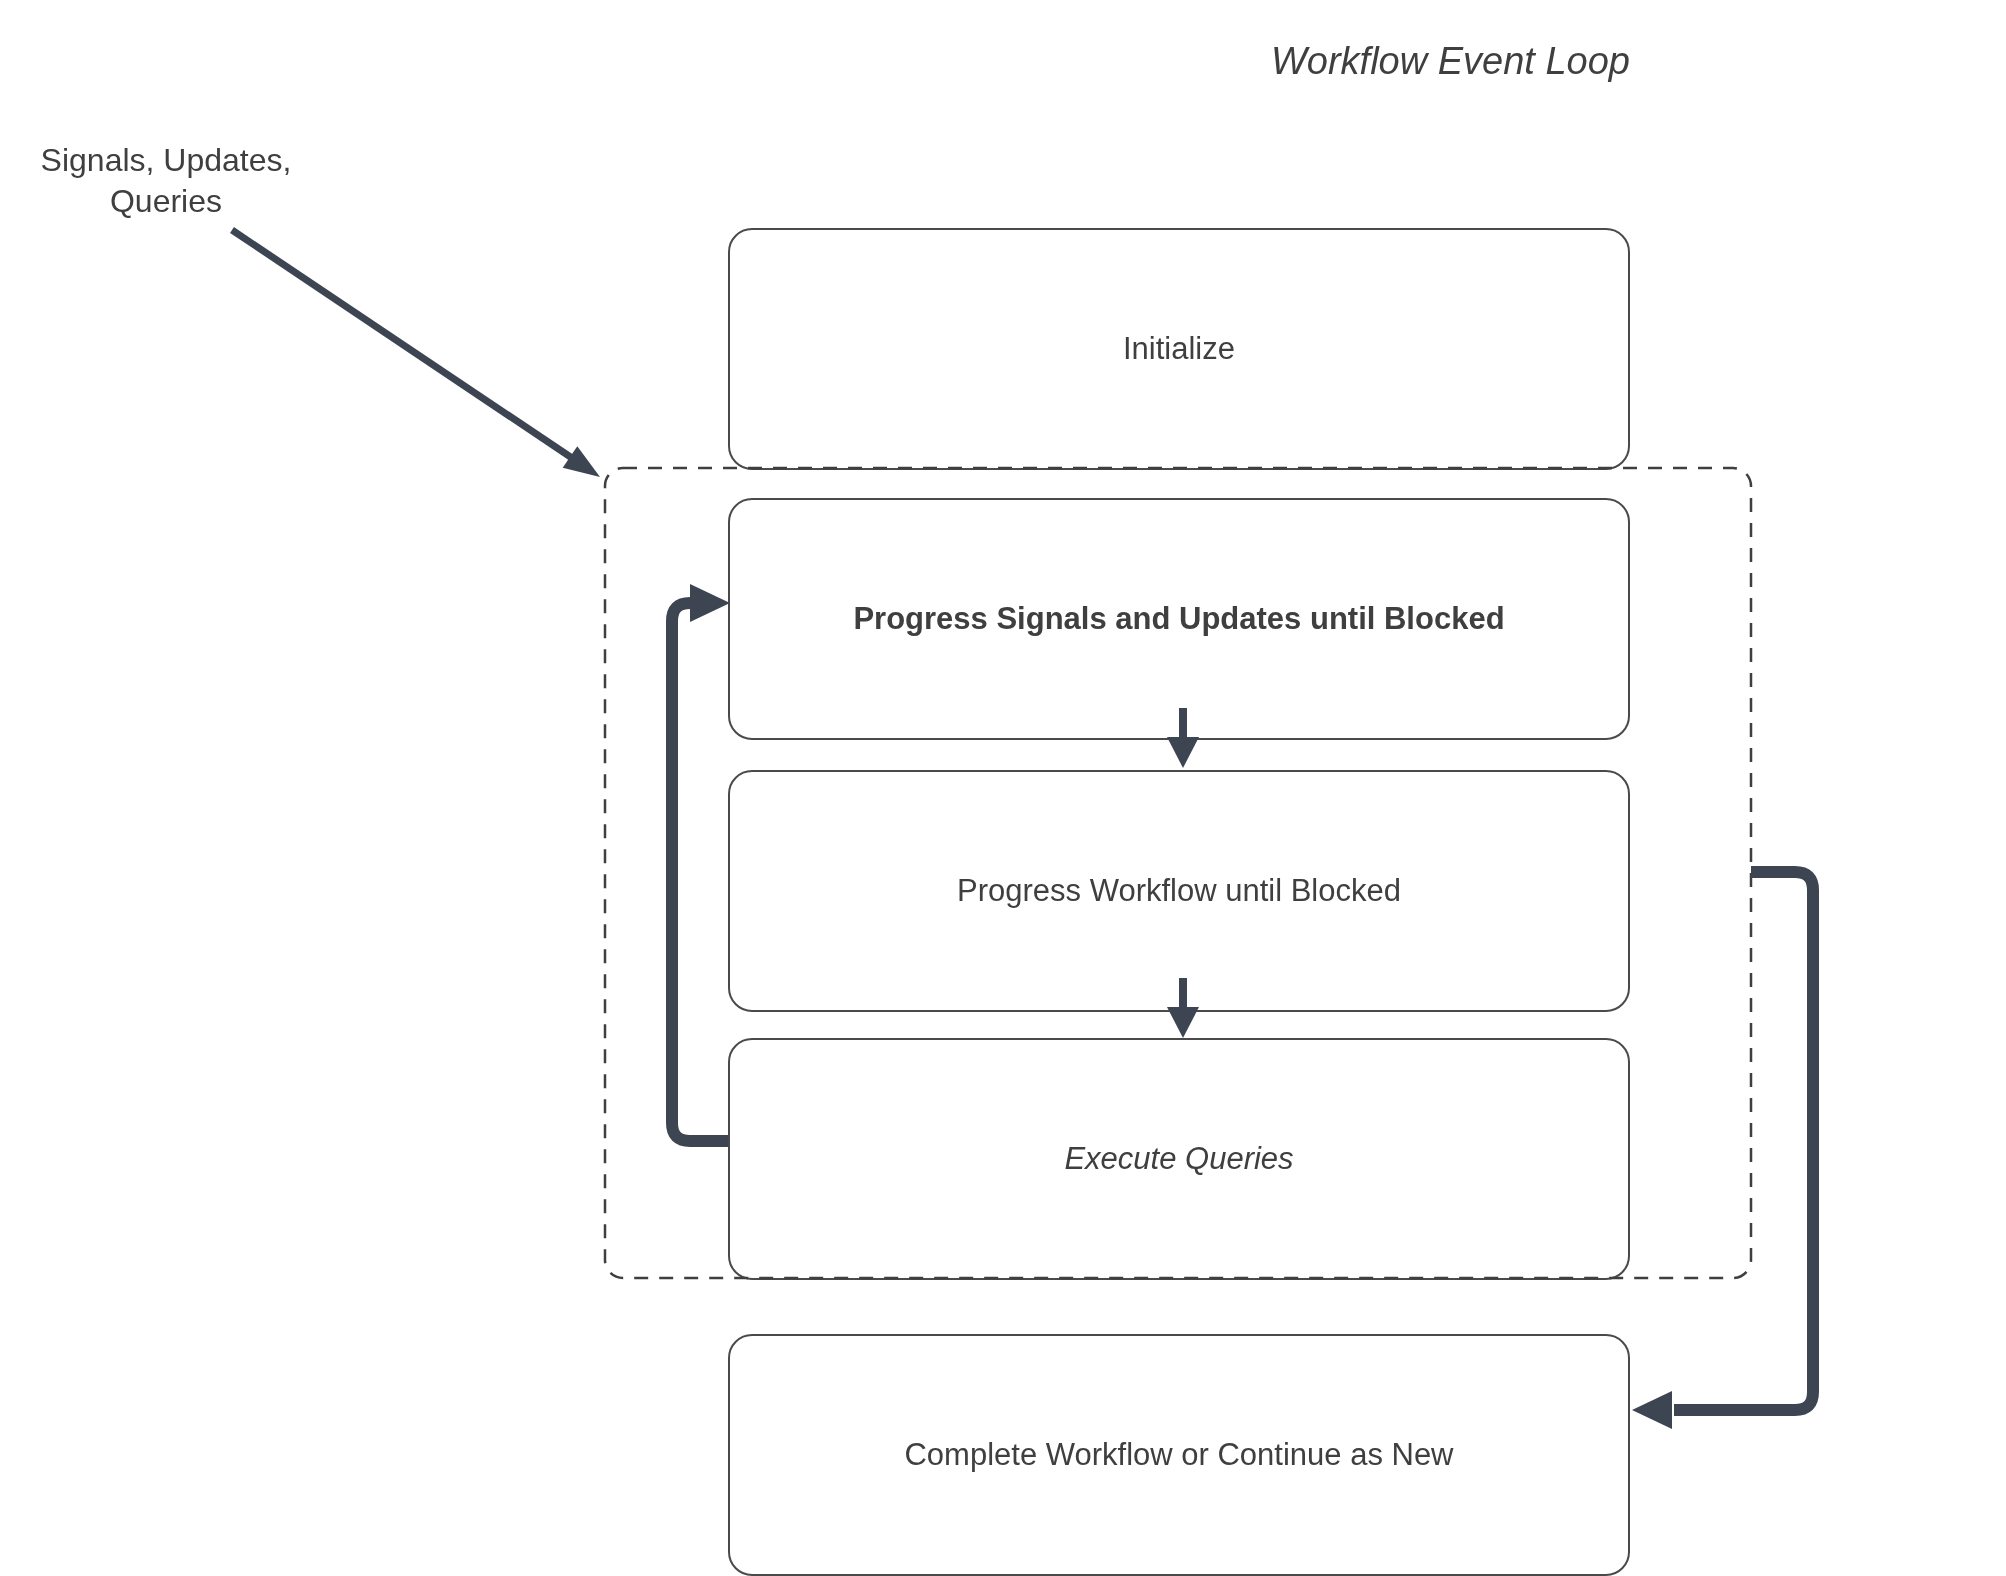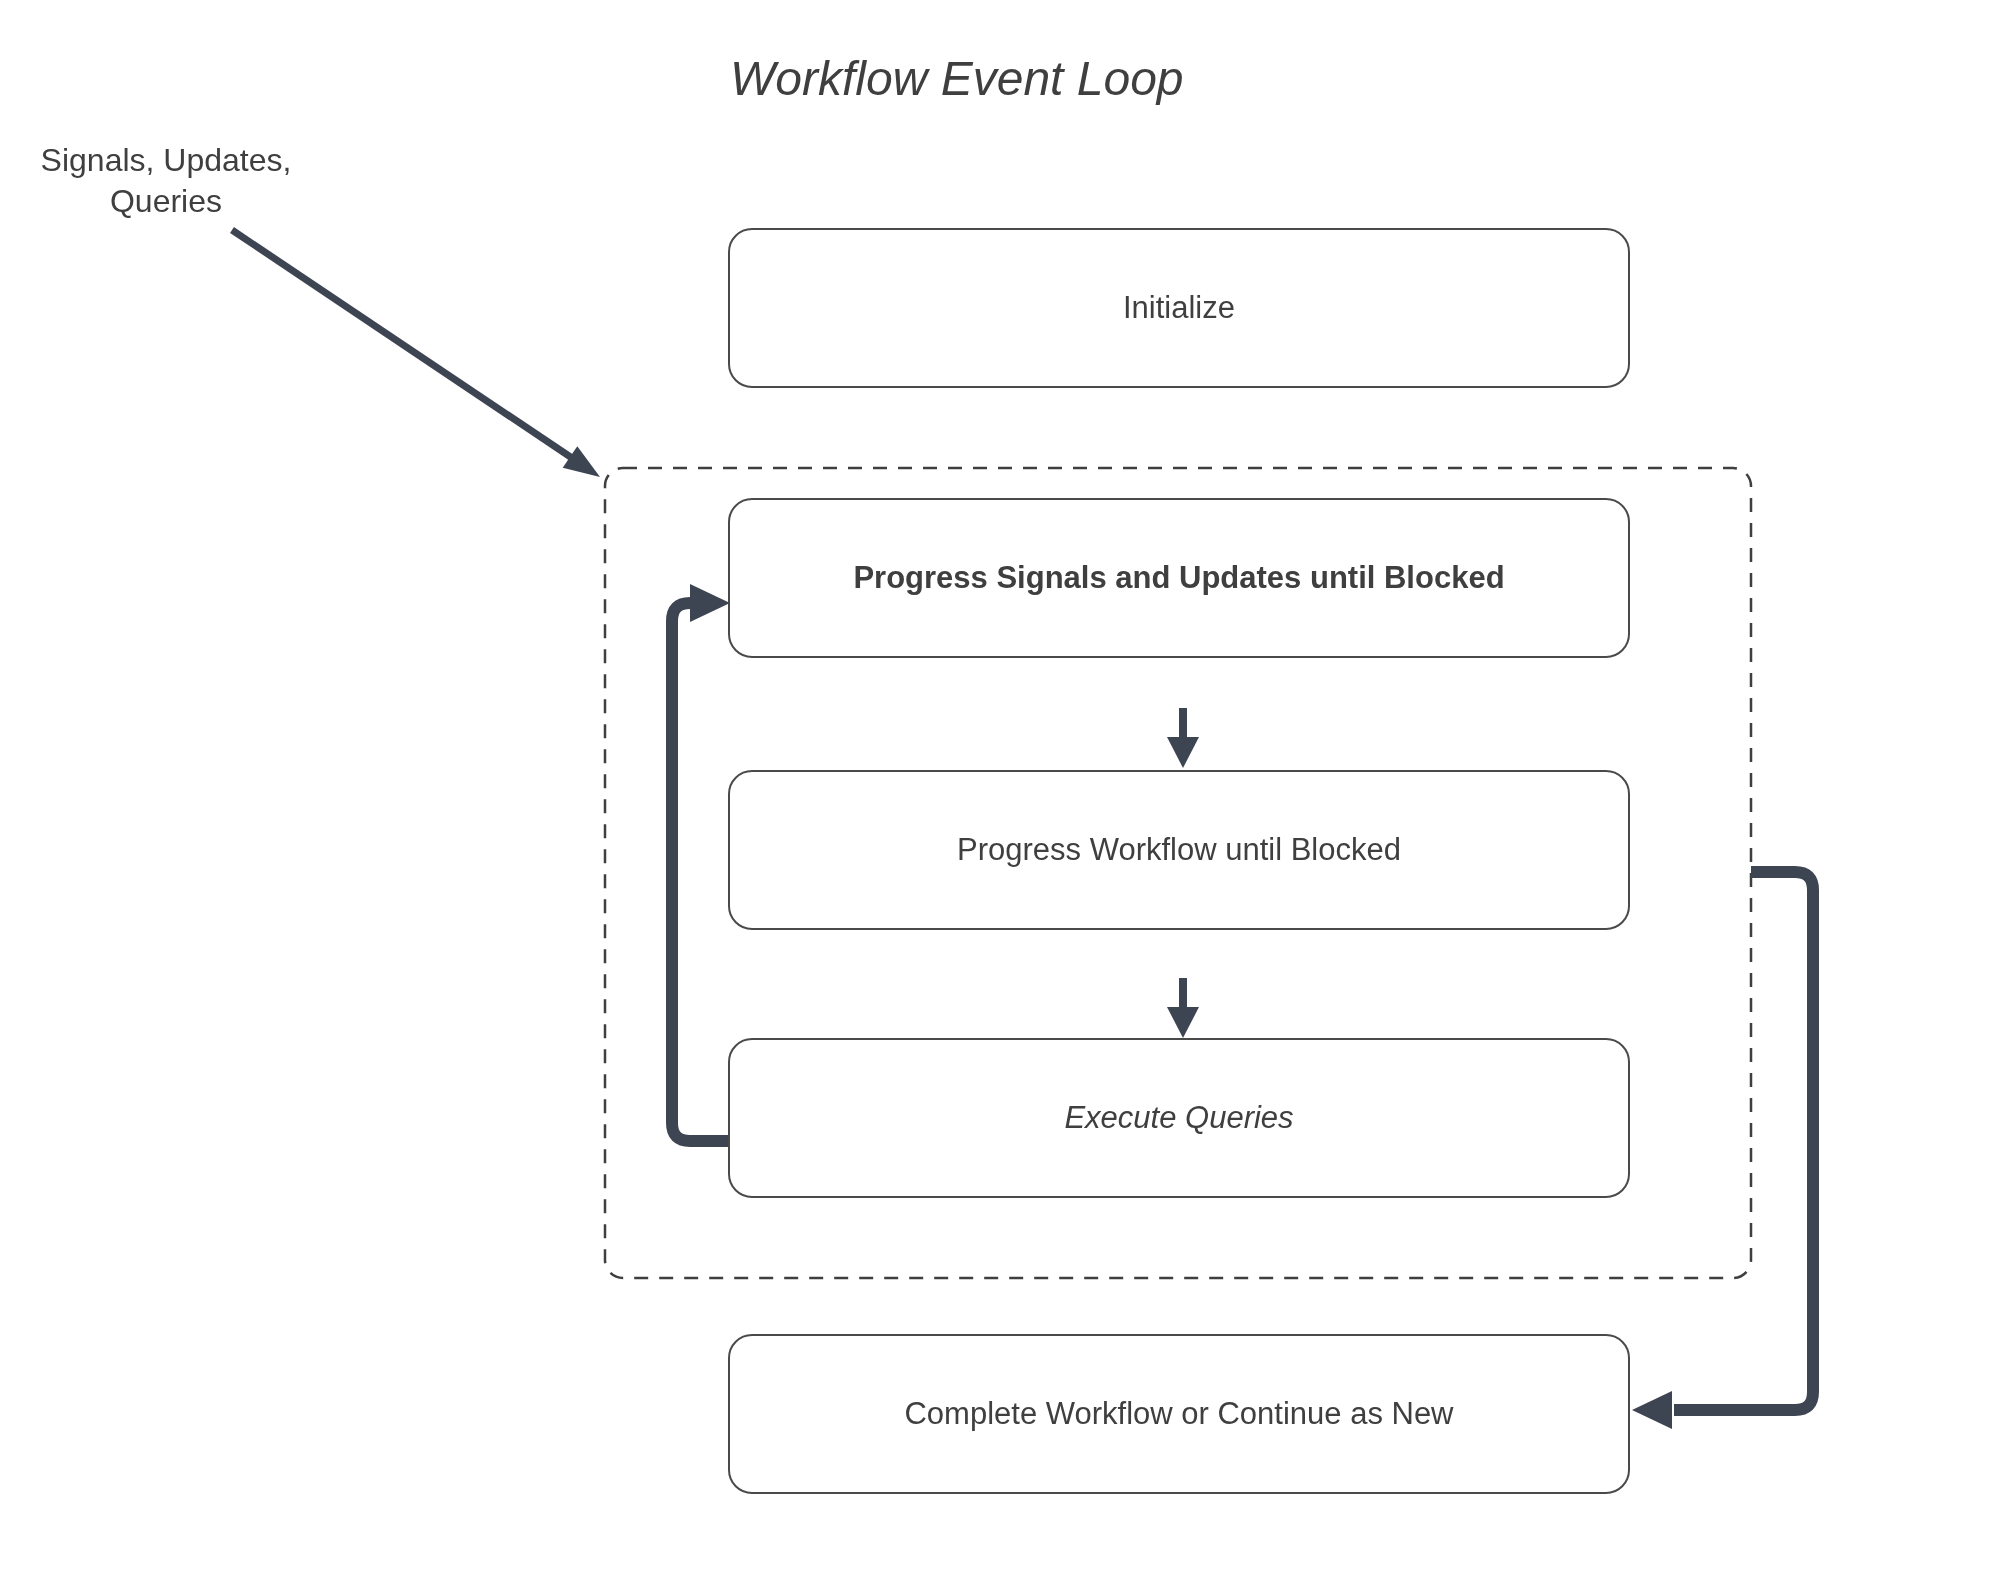--- a/index.html
+++ b/index.html
@@ -14,42 +14,42 @@
     width: 2006px;
     height: 1576px;
     background: #ffffff;
     font-family: "Liberation Sans", sans-serif;
     color: var(--text);
     overflow: hidden;
   }
   .diagram-title {
     position: absolute;
     left: 730px;
-    top: 51px;
+    top: 40px;
     width: 900px;
-    text-align: left;
-    font-size: 48px;
+    text-align: right;
+    font-size: 38px;
     font-style: italic;
     color: var(--text);
   }
   .ext-label {
     position: absolute;
     left: 16px;
     top: 140px;
     width: 300px;
     text-align: center;
     font-size: 32px;
     line-height: 41px;
     color: var(--text);
   }
   .node {
     position: absolute;
     left: 728px;
     width: 902px;
-    height: 160px;
+    height: 242px;
     box-sizing: border-box;
     background: #ffffff;
     border: 2.5px solid var(--box_border);
     border-radius: 24px;
     display: flex;
     align-items: center;
     justify-content: center;
     text-align: center;
     font-size: 31px;
     color: var(--text);

